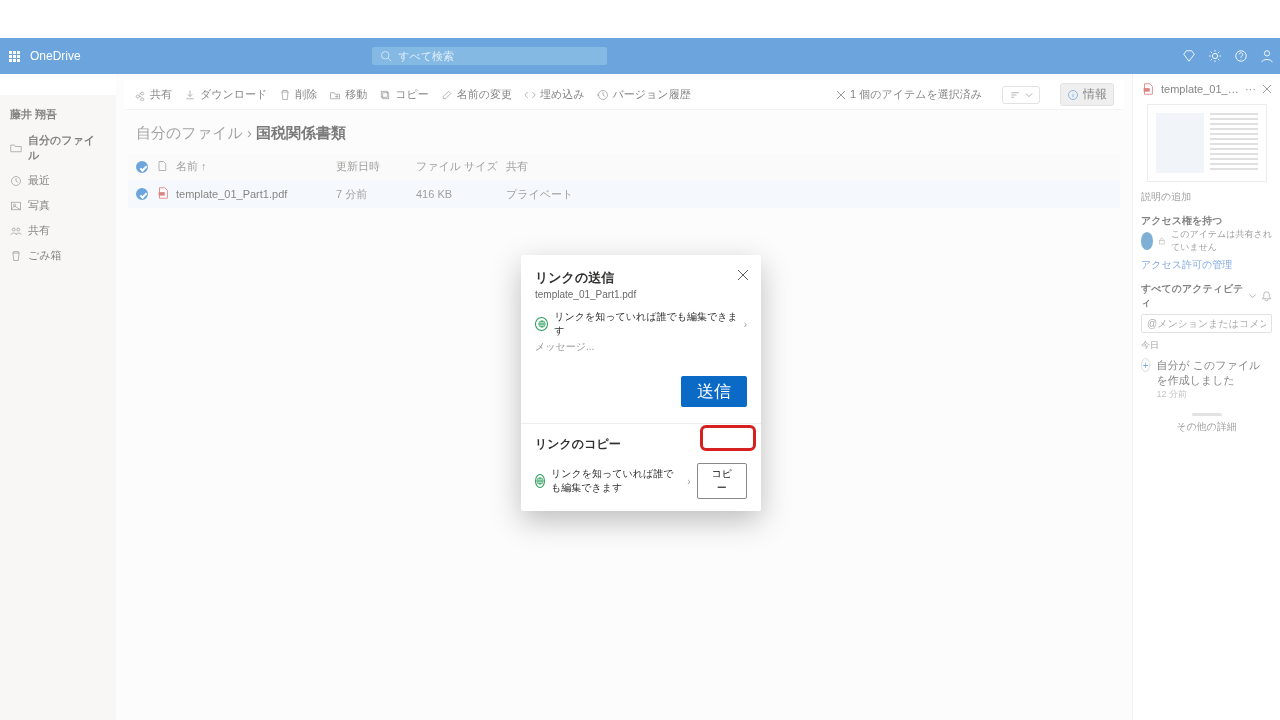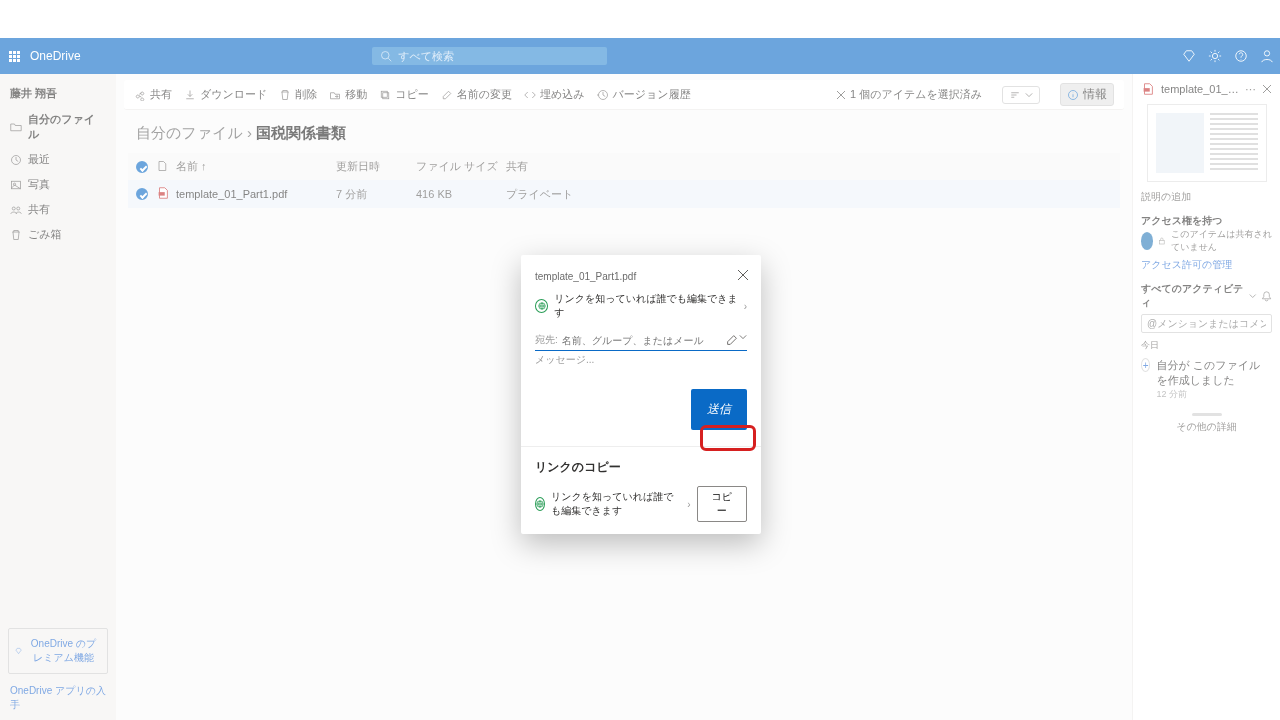--- a/index.html
+++ b/index.html
@@ -16,21 +16,21 @@
 .brand { font-size: 12px; font-weight: 500; }
 .search-box { margin-left: auto; margin-right: auto; background: #338bd3; height: 18px; width: 235px; border-radius: 2px; display: flex; align-items: center; padding: 0 8px; gap: 6px; color: #cfe4f7; font-size: 11px; }
 .search-box svg { width: 12px; height: 12px; }
 .hdr-icons { display: flex; gap: 12px; align-items: center; margin-left: auto; }
 .hdr-icons svg { width: 14px; height: 14px; stroke: #fff; fill: none; }
 
 
 .body-row { display: flex; flex: 1; min-height: 0; }
 
 
-.left-nav { width: 116px; background: #f3f2f1; display: flex; flex-direction: column; padding-top: 6px; }
+.left-nav { width: 116px; background: #f3f2f1; display: flex; flex-direction: column; padding-top: 6px; margin-top: 21px; }
 .nav-user { font-size: 11px; padding: 6px 10px; font-weight: 600; }
 .nav-item { display: flex; align-items: center; gap: 6px; padding: 5px 10px; font-size: 11px; color: #323130; }
 .nav-item.active { font-weight: 600; }
 .nav-item svg { width: 12px; height: 12px; stroke: #605e5c; fill: none; }
 .nav-spacer { flex: 1; }
 .premium-box { margin: 8px; border: 1px solid #cfcfcf; border-radius: 2px; padding: 8px 6px; text-align: center; font-size: 10px; color: #2a6ed1; display: flex; align-items: center; gap: 4px; }
 .premium-box svg { width: 12px; height: 12px; stroke: #2a6ed1; fill: none; }
 .storage-text { font-size: 10px; color: #6b6b6b; padding: 4px 10px; }
 .app-link { font-size: 10px; color: #2a6ed1; padding: 2px 10px 8px; }
 
@@ -83,21 +83,21 @@
 .dlg-close { position: absolute; right: 10px; top: 14px; width: 14px; height: 14px; }
 .dlg-close svg{ width:12px;height:12px;stroke:#605e5c; }
 .perm-row { display: flex; align-items: center; gap: 6px; margin-top: 10px; font-size: 10px; color: #323130; }
 .globe { width: 14px; height: 14px; border-radius: 50%; border: 1.5px solid #2a9d57; display:flex;align-items:center;justify-content:center; }
 .globe svg{width:8px;height:8px;stroke:#2a9d57;fill:none;}
 .recip { border-bottom: 1px solid #0a6ac6; padding: 3px 0; margin-top: 10px; display:flex; }
 .recip .lbl { color:#9b9b9b; font-size:10px; margin-right:4px; }
 .recip input { border:none; outline:none; font-size:10px; flex:1; }
 .pencil { width:14px;height:14px;stroke:#605e5c;fill:none; margin-left:auto; }
 .msg { margin-top: 2px; color:#9b9b9b; font-size:10px; }
-.btn-send { margin-top: 22px; margin-left: auto; display:block; background:#0a6ac6; color:#fff; border:none; padding:12px 16px; font-size:12px; border-radius:2px;font-style:italic; }
+.btn-send { margin-top: 22px; margin-left: auto; display:block; background:#0a6ac6; color:#fff; border:none; padding:4px 16px; font-size:17px; border-radius:2px; }
 .divider { border-top:1px solid #eee; margin:16px -14px 0; }
 .copy-sect { padding-top:12px; }
 .copy-sect h4 { font-size:12px; font-weight:600; }
 .copy-row { display:flex; align-items:center; margin-top:10px; gap:6px; font-size:10px; }
 .btn-copy { margin-left:auto; border:1px solid #8a8886; background:#fff; padding:3px 14px; font-size:10px; border-radius:2px; }
 .red-ring { position:absolute; border:3px solid #d62020; border-radius:6px; left: 700px; top: 425px; width: 56px; height: 26px; }
 
 </style>
 </head>
 <body>
@@ -176,27 +176,20 @@
           </svg>
           <span>共有</span>
         </div>
       <div class="nav-item">
           <svg viewBox="0 0 16 16">
             <path d="M3 4h10M5 4V2h6v2M4 4l1 10h6l1-10"></path>
           </svg>
           <span>ごみ箱</span>
         </div>
       <div class="nav-spacer"></div>
-      <div class="premium-box">
-          <svg viewBox="0 0 16 16">
-            <path d="M2 6l3-4h6l3 4-6 8z"></path>
-          </svg>
-          <span>OneDrive のプレミアム機能</span>
-        </div>
-      <div class="app-link">OneDrive アプリの入手</div>
     </div>
 
     <div class="main">
       <div class="cmdbar">
         <div class="cmd">
             <svg viewBox="0 0 16 16">
               <path d="M11 4a2 2 0 10.01 0M5 8a2 2 0 10.01 0M11 12a2 2 0 10.01 0M7 7l3-2M7 9l3 2"></path>
             </svg>
             <span>共有</span>
           </div>
@@ -354,40 +347,31 @@
     </div>
   </div>
 </div>
 
 <div class="scrim"></div>
 
 <div class="dialog">
   <div class="dlg-close"><svg viewBox="0 0 12 12">
         <path d="M1 1l10 10M11 1L1 11"></path>
       </svg></div>
+  <h3>リンクの送信</h3>
   <div class="sub">template_01_Part1.pdf</div>
   <div class="perm-row">
     <span class="globe">
         <svg viewBox="0 0 10 10">
           <circle cx="5" cy="5" r="4"></circle>
           <path d="M1 5h8M5 1c2 2 2 6 0 8M5 1c-2 2-2 6 0 8"></path>
         </svg>
       </span>
     <span>リンクを知っていれば誰でも編集できます</span>
     <span style="color:#9b9b9b;">›</span>
-  </div>
-  <div class="recip">
-    <span class="lbl">宛先:</span>
-    <input placeholder="名前、グループ、またはメール" style="">
-    <svg class="pencil" viewBox="0 0 16 16">
-        <path d="M3 13h3l7-7-3-3-7 7v3z"></path>
-      </svg>
-    <svg width="8" height="8" viewBox="0 0 10 10">
-        <path d="M1 3l4 4 4-4" stroke="#605e5c" fill="none"></path>
-      </svg>
   </div>
   <div class="msg">メッセージ...</div>
   <button class="btn-send">送信</button>
   <div class="divider"></div>
   <div class="copy-sect">
     <h4>リンクのコピー</h4>
     <div class="copy-row">
       <span class="globe">
           <svg viewBox="0 0 10 10">
             <circle cx="5" cy="5" r="4"></circle>

